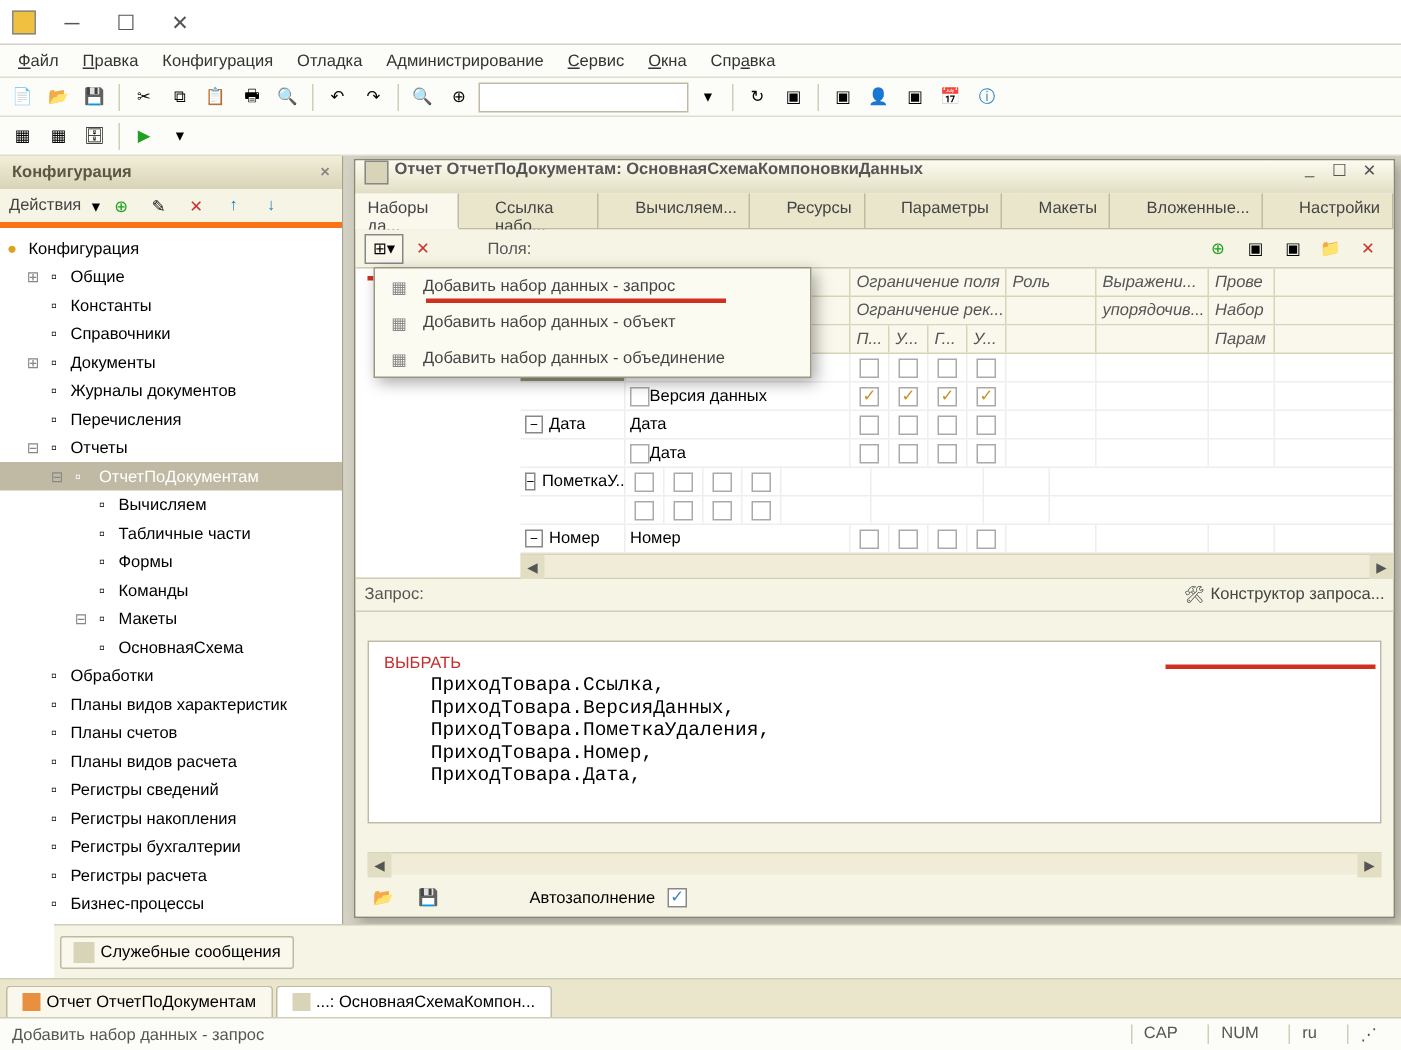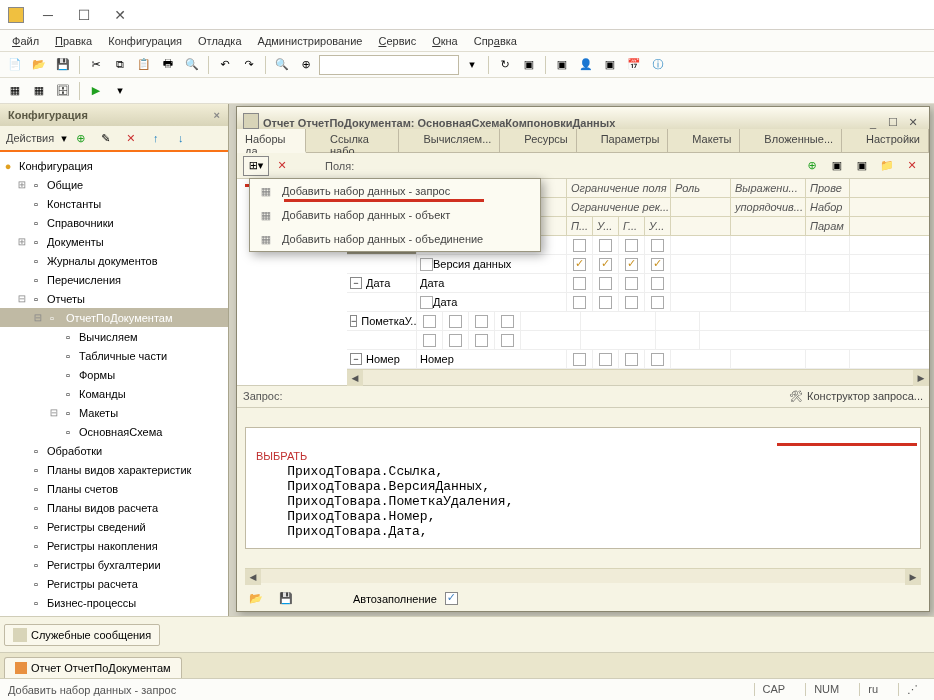--- a/index.html
+++ b/index.html
@@ -17,32 +17,32 @@
 .toolbar { height: 26px; display: flex; align-items: center; padding: 0 4px; background: #fcfcf9; border-bottom: 1px solid #e0ddd0; gap: 2px; }
 .tbtn { width: 22px; height: 22px; display: flex; align-items: center; justify-content: center; cursor: pointer; border: 1px solid transparent; border-radius: 3px; }
 .tbsep { width: 1px; height: 18px; background: #d0cdb8; margin: 0 3px; }
 .tinput { width: 140px; height: 20px; border: 1px solid #c0baa4; background: #fff; }
 
 .workspace { flex: 1; display: flex; background: #d4d2c4; overflow: hidden; }
 
 .left-panel { width: 229px; background: #fff; display: flex; flex-direction: column; border-right: 1px solid #a8a48c; }
 .left-header { height: 22px; background: linear-gradient(#f2eed8,#d8d4b8); display: flex; align-items: center; padding: 0 8px; font-weight: bold; color: #5a5844; }
 .left-header .x { margin-left: auto; color: #888; cursor: pointer; }
-.left-tb { height: 26px; background: #f6f4e4; border-bottom: 2px solid #f97316; display: flex; align-items: center; padding: 0 6px; gap: 3px; }
+.left-tb { height: 26px; background: #f6f4e4; border-bottom: 4px solid #f97316; display: flex; align-items: center; padding: 0 6px; gap: 3px; }
 .left-tb .act { color: #444; padding-right: 4px; }
 .tree { flex: 1; overflow: auto; padding: 4px 0; background: #fff; }
 .tn { display: flex; align-items: center; height: 19px; padding-right: 4px; cursor: pointer; white-space: nowrap; }
 .tn .tw { width: 12px; text-align: center; color: #888; font-size: 10px; }
 .tn .ti { width: 16px; height: 16px; display: flex; align-items: center; justify-content: center; margin-right: 3px; }
 .tn.sel { background: #c0baa4; color: #fff; }
 .tn.sel .lbl { background: #c0baa4; color: #fff; padding: 1px 3px; border-radius: 2px; }
 
 .main { flex: 1; position: relative; background: #d4d2c4; }
 .subwin { position: absolute; left: 7px; top: 2px; right: 4px; bottom: 4px; background: #f6f4e4; border: 1px solid #8a8670; box-shadow: 3px 3px 8px rgba(0,0,0,0.25); display: flex; flex-direction: column; }
-.sub-title { height: 22px; background: linear-gradient(#fdfbf0,#e2dec4); display: flex; align-items: flex-end; padding: 0 6px; }
+.sub-title { height: 22px; background: linear-gradient(#fdfbf0,#e2dec4); display: flex; align-items: flex-start; padding: 0 6px; }
 .sub-title .ic { width: 16px; height: 16px; background: #d8d4b8; border: 1px solid #888; margin-right: 4px; }
 .sub-title .t { flex: 1; font-weight: bold; color: #555; }
 .sub-title .wb { width: 20px; text-align: center; cursor: pointer; color: #555; }
 
 .tabs { display: flex; height: 24px; background: #eae6cc; border-bottom: 1px solid #c0baa4; }
 .tab { padding: 4px 8px; border-right: 1px solid #c0baa4; cursor: pointer; color: #444; font-size: 11px; }
 .tab.active { background: #faf8ec; border-bottom: 2px solid #faf8ec; margin-bottom: -1px; font-weight: normal; }
 .tab.gap { flex: 0 0 8px; border-right: none; }
 
 .ds-bar { height: 26px; display: flex; align-items: center; padding: 0 6px; background: #f6f4e4; border-bottom: 1px solid #d0cdb8; gap: 4px; }
@@ -72,28 +72,28 @@
 .chk.on::after { content: "✓"; position: absolute; left: 1px; top: -2px; color: #c89020; font-size: 11px; }
 .grid-scroll { height: 16px; background: #f0ecd8; border-top: 1px solid #d8d4b8; position: relative; }
 .grid-scroll .arr { width: 16px; height: 16px; background: #e2dec4; position: absolute; top: 0; display: flex; align-items: center; justify-content: center; font-size: 9px; color: #555; }
 .grid-scroll .arr.l { left: 0; } .grid-scroll .arr.r { right: 0; }
 
 .query-bar { height: 24px; display: flex; align-items: center; padding: 0 6px; background: #f6f4e4; border-top: 1px solid #d0cdb8; border-bottom: 1px solid #d0cdb8; }
 .query-bar .ql { color: #555; }
 .query-bar .qc { margin-left: auto; display: flex; align-items: center; gap: 4px; color: #444; cursor: pointer; }
 .q-underline { position: absolute; right: 12px; top: 336px; width: 140px; height: 3px; background: #d03020; }
 
-.query-box { flex: 0 0 122px; margin: 19px 8px; background: #fff; border: 1px solid #c0baa4; padding: 21px 10px; font-family: 'Courier New', monospace; font-size: 13px; overflow: auto; white-space: pre; }
+.query-box { flex: 0 0 122px; margin: 19px 8px; background: #fff; border: 1px solid #c0baa4; padding: 6px 10px; font-family: 'Courier New', monospace; font-size: 13px; overflow: auto; white-space: pre; }
 .kw { color: #c03030; }
 
 .bottom-bar { height: 26px; display: flex; align-items: center; padding: 0 8px; background: #f6f4e4; gap: 8px; }
 .bottom-bar .chk2 { width: 13px; height: 13px; border: 1px solid #888; background: #fff; position: relative; }
 .bottom-bar .chk2::after { content: "✓"; position: absolute; left: 1px; top: -2px; color: #4080c0; font-size: 11px; }
 
-.bottom-tasks { height: 36px; background: #f6f4e4; border-top: 1px solid #d0cdb8; display: flex; align-items: center; padding: 16px 4px; gap: 4px; }
+.bottom-tasks { height: 36px; background: #f6f4e4; border-top: 1px solid #d0cdb8; display: flex; align-items: center; padding: 16px 4px; gap: 4px; margin-left: 36px; }
 .task-btn { padding: 3px 8px; border: 1px solid #c0baa4; background: #faf8ec; border-radius: 2px; display: flex; align-items: center; gap: 4px; cursor: pointer; }
 .task-btn .ti2 { width: 14px; height: 14px; background: #d8d4b8; }
 
 .window-tabs { height: 26px; background: #eae6cc; border-top: 1px solid #d0cdb8; display: flex; align-items: flex-end; padding: 0 4px; gap: 2px; }
 .wtab { padding: 4px 10px; background: #faf8ec; border: 1px solid #c0baa4; border-bottom: none; border-radius: 3px 3px 0 0; display: flex; align-items: center; gap: 4px; font-size: 11px; cursor: pointer; }
 .wtab.active { background: #fff; }
 .wtab .wi { width: 12px; height: 12px; }
 
 .statusbar { height: 22px; background: #fcfcf9; border-top: 1px solid #d0cdb8; display: flex; align-items: center; padding: 0 8px; font-size: 11px; color: #555; }
 .statusbar .st-right { margin-left: auto; display: flex; gap: 12px; }
@@ -561,20 +561,24 @@
     <div class="ti2"></div>
     <span>Служебные сообщения</span>
   </div>
 </div>
 
 <div class="window-tabs">
   <div class="wtab">
     <div class="wi" style="background:#e89040"></div>
     <span>Отчет ОтчетПоДокументам</span>
   </div>
+  <div class="wtab active">
+    <div class="wi" style="background:#d8d4b8"></div>
+    <span>...: ОсновнаяСхемаКомпон...</span>
+  </div>
 </div>
 
 <div class="statusbar">
   <span>Добавить набор данных - запрос</span>
   <div class="st-right">
     <span>CAP</span>
     <span>NUM</span>
     <span>ru</span>
     <span>⋰</span>
   </div>

